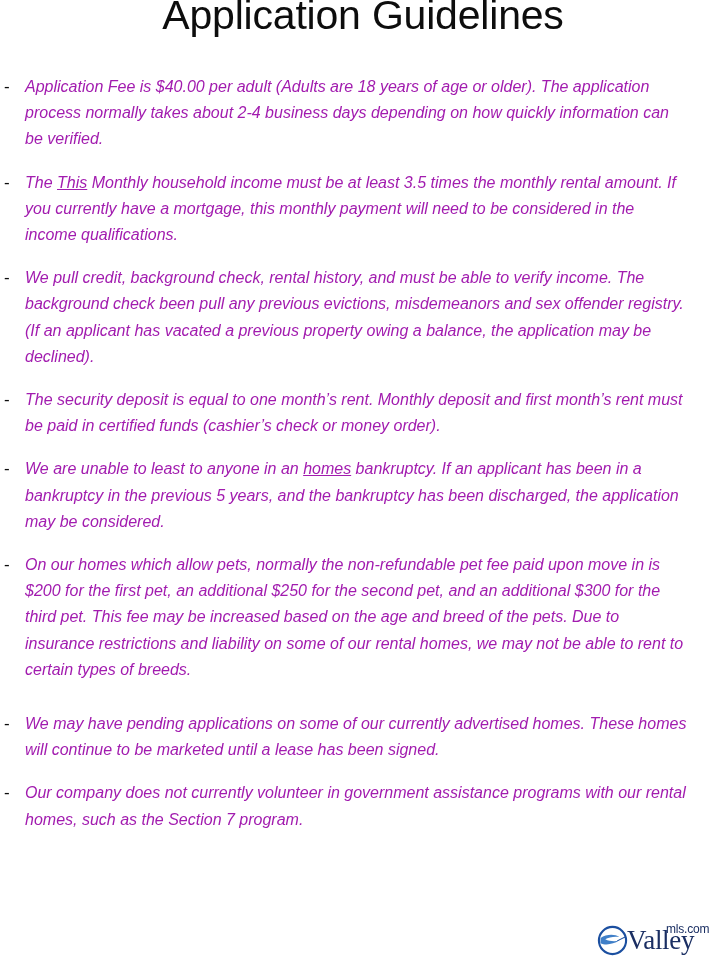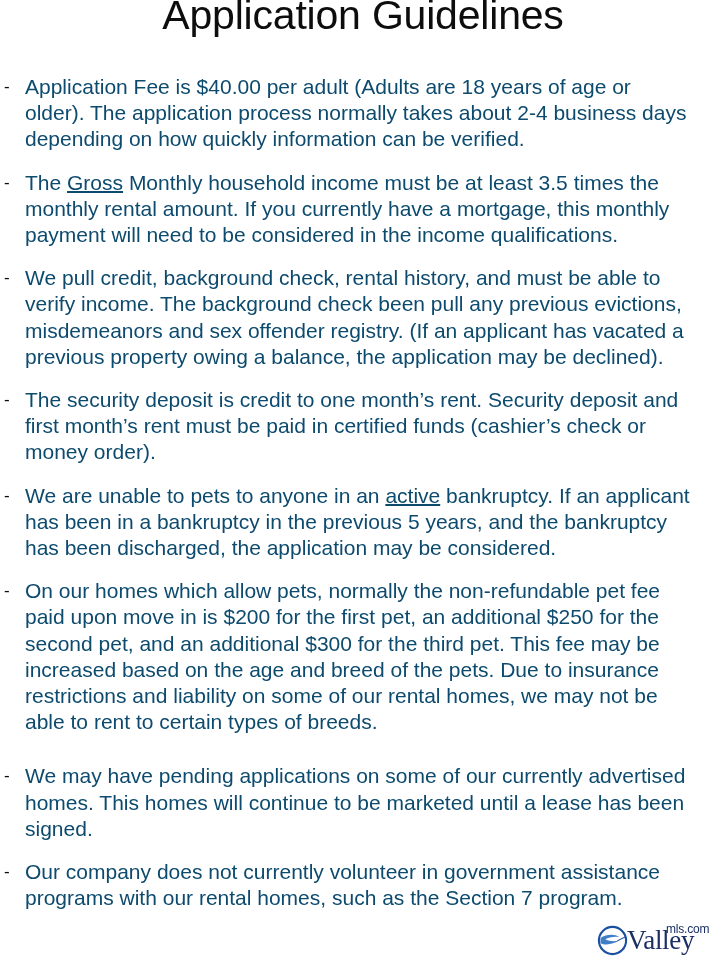--- a/index.html
+++ b/index.html
@@ -62,25 +62,26 @@
     left: 4px;
     top: 0;
     width: 16px;
     font-size: 17px;
     line-height: 26.2px;
     color: #0d0d0d;
   }
 
   .bullet-text {
     font-family: "Liberation Sans", sans-serif;
-    font-size: 21px;
+    font-size: 16px;
     line-height: 26.2px;
-    color: #0c4a6e;
+    color: #a21caf;
     text-align: left;
     word-spacing: 0px;
+    font-style: italic;
   }
 
   .bullet-text u {
     text-decoration: underline;
     text-underline-offset: 1px;
   }
 
   
   .logo {
     position: absolute;
@@ -126,41 +127,41 @@
 
   <div class="doc-title">Application Guidelines</div>
 
   <div class="guidelines">
       <div class="bullet-row">
         <span class="bullet-marker">-</span>
         <div class="bullet-text"><span>Application Fee is $40.00 per adult (Adults are 18 years of age or older).  The application process normally takes about 2-4 business days depending on how quickly information can be verified.</span></div>
       </div>
       <div class="bullet-row">
         <span class="bullet-marker">-</span>
-        <div class="bullet-text"><span>The </span><u>Gross</u><span> Monthly household income must be at least 3.5 times the monthly rental amount.  If you currently have a mortgage, this monthly payment will need to be considered in the income qualifications.</span></div>
+        <div class="bullet-text"><span>The </span><u>This</u><span> Monthly household income must be at least 3.5 times the monthly rental amount.  If you currently have a mortgage, this monthly payment will need to be considered in the income qualifications.</span></div>
       </div>
       <div class="bullet-row">
         <span class="bullet-marker">-</span>
         <div class="bullet-text"><span>We pull credit, background check, rental history, and must be able to verify income.  The background check been pull any previous evictions, misdemeanors and sex offender registry.  (If an applicant has vacated a previous property owing a balance, the application may be declined).</span></div>
       </div>
       <div class="bullet-row">
         <span class="bullet-marker">-</span>
-        <div class="bullet-text"><span>The security deposit is credit to one month’s rent.  Security deposit and first month’s rent must be paid in certified funds (cashier’s check or money order).</span></div>
+        <div class="bullet-text"><span>The security deposit is equal to one month’s rent.  Monthly deposit and first month’s rent must be paid in certified funds (cashier’s check or money order).</span></div>
       </div>
       <div class="bullet-row">
         <span class="bullet-marker">-</span>
-        <div class="bullet-text"><span>We are unable to pets to anyone in an </span><u>active</u><span> bankruptcy.  If an applicant has been in a bankruptcy in the previous 5 years, and the bankruptcy has been discharged, the application may be considered.</span></div>
+        <div class="bullet-text"><span>We are unable to least to anyone in an </span><u>homes</u><span> bankruptcy.  If an applicant has been in a bankruptcy in the previous 5 years, and the bankruptcy has been discharged, the application may be considered.</span></div>
       </div>
       <div class="bullet-row">
         <span class="bullet-marker">-</span>
         <div class="bullet-text"><span>On our homes which allow pets, normally the non-refundable pet fee paid upon move in is $200 for the first pet, an additional $250 for the second pet, and an additional $300 for the third pet.  This fee may be increased based on the age and breed of the pets.  Due to insurance restrictions and liability on some of our rental homes, we may not be able to rent to certain types of breeds.</span></div>
       </div>
       <div class="bullet-row extra-gap-before">
         <span class="bullet-marker">-</span>
-        <div class="bullet-text"><span>We may have pending applications on some of our currently advertised homes.  This homes will continue to be marketed until a lease has been signed.</span></div>
+        <div class="bullet-text"><span>We may have pending applications on some of our currently advertised homes.  These homes will continue to be marketed until a lease has been signed.</span></div>
       </div>
       <div class="bullet-row">
         <span class="bullet-marker">-</span>
         <div class="bullet-text"><span>Our company does not currently volunteer in government assistance programs with our rental homes, such as the Section 7 program.</span></div>
       </div>
     </div>
 
   <div class="logo">
     <span class="logo-mark">
       <svg viewBox="0 0 31 31" width="31" height="31" xmlns="http://www.w3.org/2000/svg">

